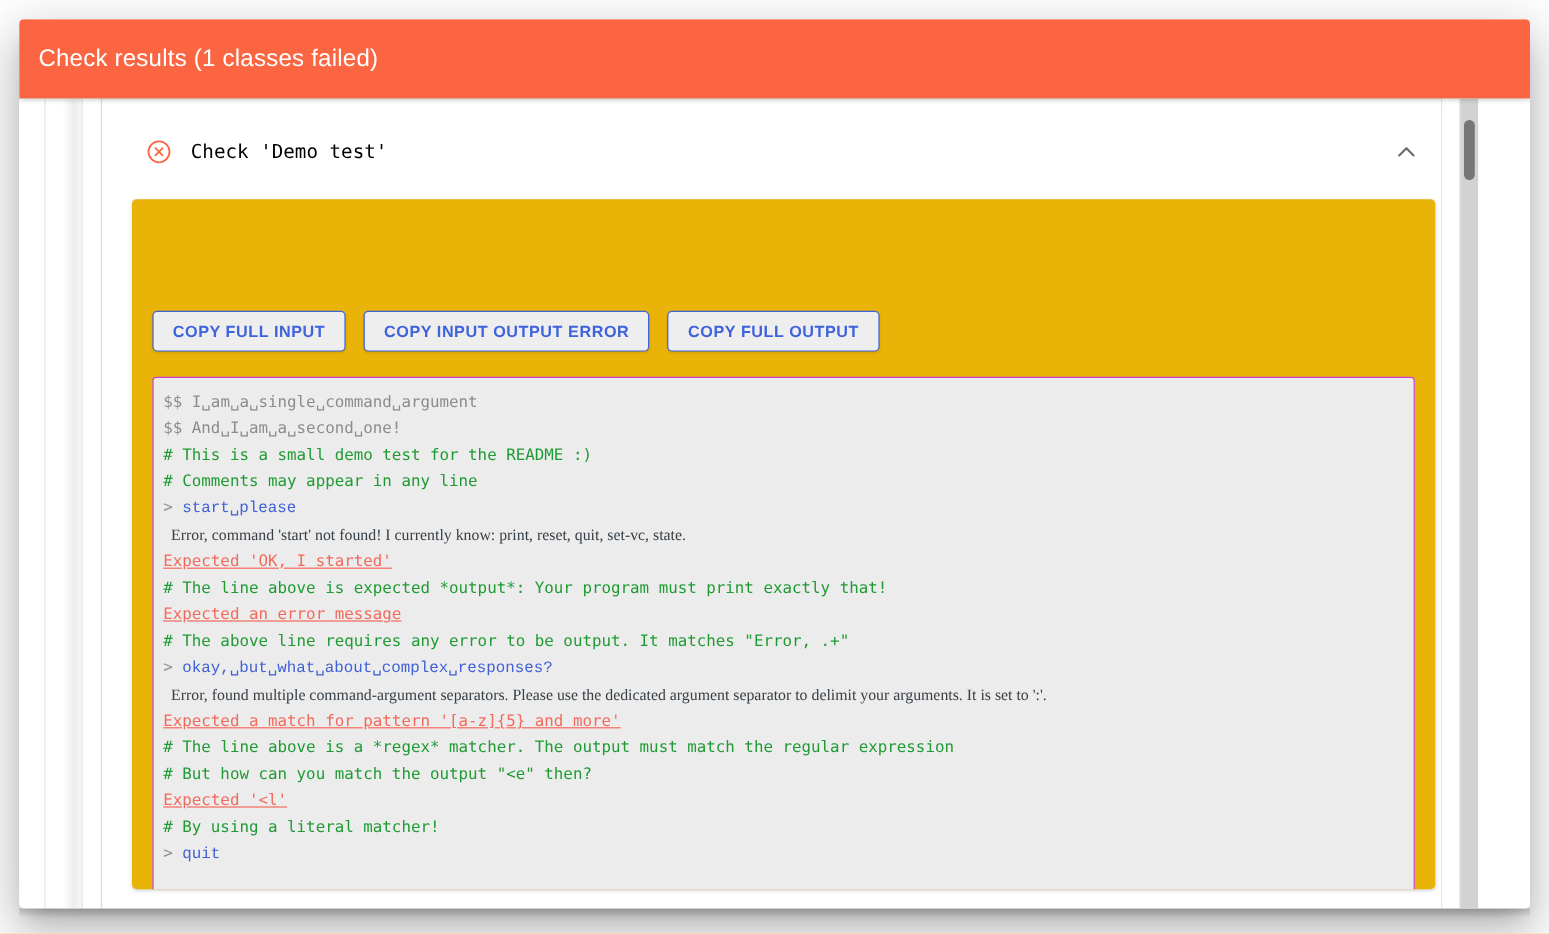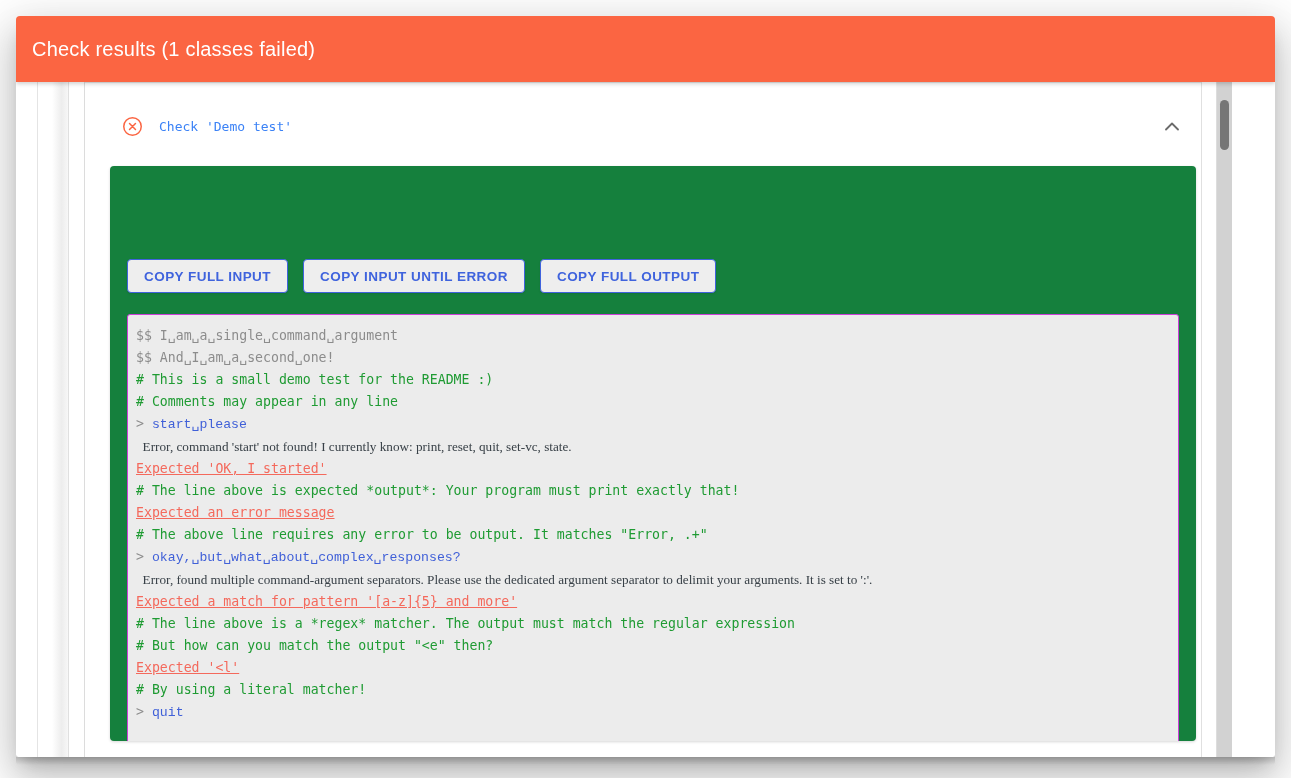--- a/index.html
+++ b/index.html
@@ -151,43 +151,43 @@
   #fail-icon {
     width: 21px;
     height: 21px;
     flex: 0 0 21px;
     position: relative;
   }
   #fail-icon svg { display: block; }
   #check-title {
     margin-left: 16px;
     font-family: "DejaVu Sans Mono", "Liberation Mono", monospace;
-    font-size: 13px;
-    color: #3b82f6;
+    font-size: 16px;
+    color: #000000;
     letter-spacing: 0;
     white-space: nowrap;
   }
   #collapse-chevron {
     margin-left: auto;
     width: 24px;
     height: 24px;
     display: flex;
     align-items: center;
     justify-content: center;
     cursor: pointer;
   }
 
   
   #check-card {
     position: absolute;
     left: 25px;
     top: 84px;
     width: 1086px;
     height: 575px;
-    background: #15803d;
+    background: #eab308;
     border-radius: 4px;
     box-shadow: 0 1px 3px rgba(0,0,0,.16);
     overflow: hidden;
   }
 
   
   #button-row {
     position: absolute;
     left: 17px;
     top: 93px;
@@ -288,21 +288,21 @@
             <svg width="14" height="9" viewBox="0 0 14 9" aria-hidden="true">
               <path d="M1 7.5 L7 1.5 L13 7.5" fill="none" stroke="#6b6b6b" stroke-width="1.8" stroke-linecap="round" stroke-linejoin="round"></path>
             </svg>
           </span>
         </div>
 
         <div id="check-card">
 
           <div id="button-row">
             <button class="copy-btn">COPY FULL INPUT</button>
-            <button class="copy-btn">COPY INPUT UNTIL ERROR</button>
+            <button class="copy-btn">COPY INPUT OUTPUT ERROR</button>
             <button class="copy-btn">COPY FULL OUTPUT</button>
           </div>
 
           <div id="code-block"><span class="ln"><span class="c-arg">$$ </span><span class="c-arg">I␣am␣a␣single␣command␣argument</span></span><span class="ln"><span class="c-arg">$$ </span><span class="c-arg">And␣I␣am␣a␣second␣one!</span></span><span class="ln"><span class="c-cmt"># This is a small demo test for the README :)</span></span><span class="ln"><span class="c-cmt"># Comments may appear in any line</span></span><span class="ln"><span class="c-prompt">&gt; </span><span class="c-in">start␣please</span></span><span class="ln"><span class="c-out">  Error, command 'start' not found! I currently know: print, reset, quit, set-vc, state.</span></span><span class="ln"><span class="c-exp">Expected 'OK, I started'</span></span><span class="ln"><span class="c-cmt"># The line above is expected *output*: Your program must print exactly that!</span></span><span class="ln"><span class="c-exp">Expected an error message</span></span><span class="ln"><span class="c-cmt"># The above line requires any error to be output. It matches "Error, .+"</span></span><span class="ln"><span class="c-prompt">&gt; </span><span class="c-in">okay,␣but␣what␣about␣complex␣responses?</span></span><span class="ln"><span class="c-out">  Error, found multiple command-argument separators. Please use the dedicated argument separator to delimit your arguments. It is set to ':'.</span></span><span class="ln"><span class="c-exp">Expected a match for pattern '[a-z]{5} and more'</span></span><span class="ln"><span class="c-cmt"># The line above is a *regex* matcher. The output must match the regular expression</span></span><span class="ln"><span class="c-cmt"># But how can you match the output "&lt;e" then?</span></span><span class="ln"><span class="c-exp">Expected '&lt;l'</span></span><span class="ln"><span class="c-cmt"># By using a literal matcher!</span></span><span class="ln"><span class="c-prompt">&gt; </span><span class="c-in">quit</span></span></div>
 
         </div>
       </div>
 
       <div class="frame-edge redge-a"></div>
       <div class="frame-edge redge-b"></div>

